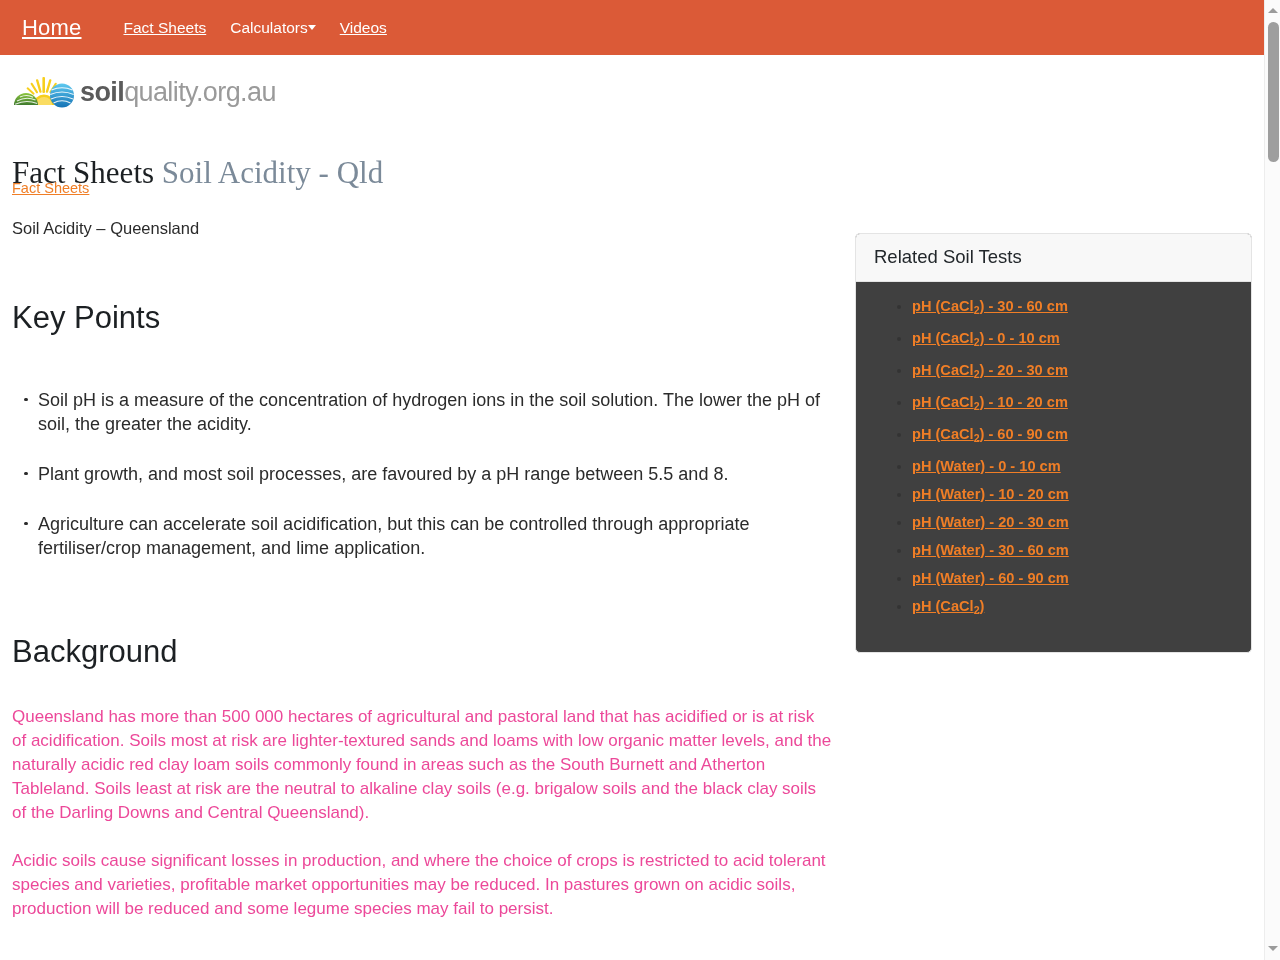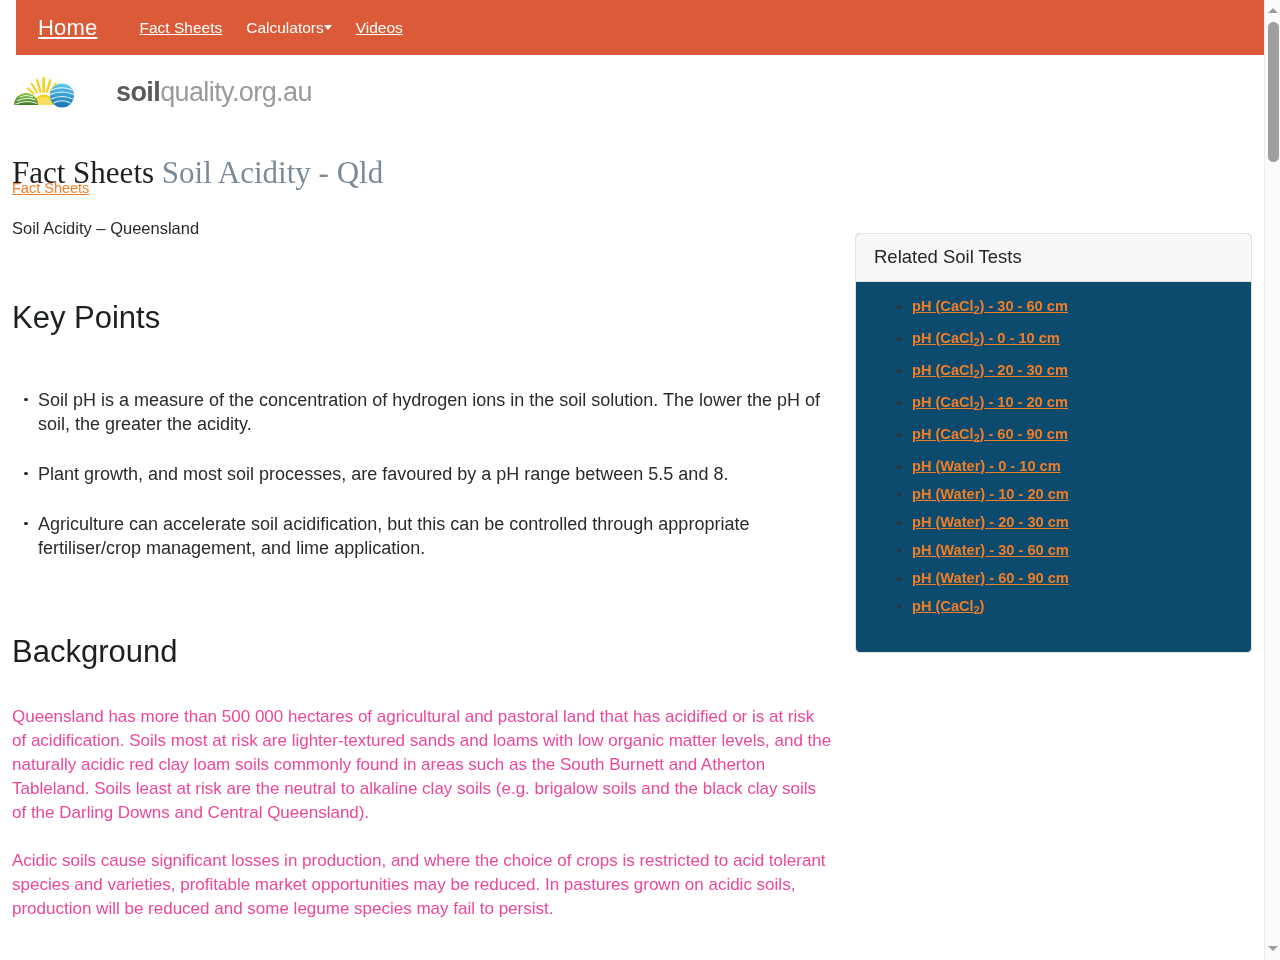--- a/index.html
+++ b/index.html
@@ -25,21 +25,21 @@
     left: 0; top: 0;
     width: 1264px;
     height: 960px;
     background: #ffffff;
     overflow: hidden;
   }
 
   
   .navbar {
     position: absolute;
-    left: 16px; top: 0;
+    left: 0; top: 0;
     width: 1264px;
     height: 55px;
     background: #db5a37;
     display: flex;
     align-items: center;
     padding: 0 16px 0 22px;
   }
   .nav-brand {
     color: #ffffff;
     font-size: 22px;
@@ -75,21 +75,20 @@
   }
 
   
   .logo-wrap {
     position: absolute;
     left: 12px;
     top: 72px;
     display: flex;
     align-items: center;
     height: 40px;
-    gap: 36px;
   }
   .logo-mark {
     position: relative;
     width: 64px;
     height: 34px;
     margin-right: 4px;
   }
   .logo-text {
     font-size: 27px;
     line-height: 1;
@@ -178,21 +177,21 @@
     margin: 0 0 24px 0;
     width: 820px;
   }
 
   
   .card {
     position: absolute;
     left: 855px;
     top: 233px;
     width: 397px;
-    background: #0c4a6e;
+    background: #404040;
     border: 1px solid #e4e4e4;
     border-radius: 5px;
   }
   .card-header {
     background: #f8f8f8;
     border-bottom: 1px solid #e4e4e4;
     border-radius: 4px 4px 0 0;
     padding: 12px 18px 13px 18px;
     font-size: 18.5px;
     color: #22272b;

